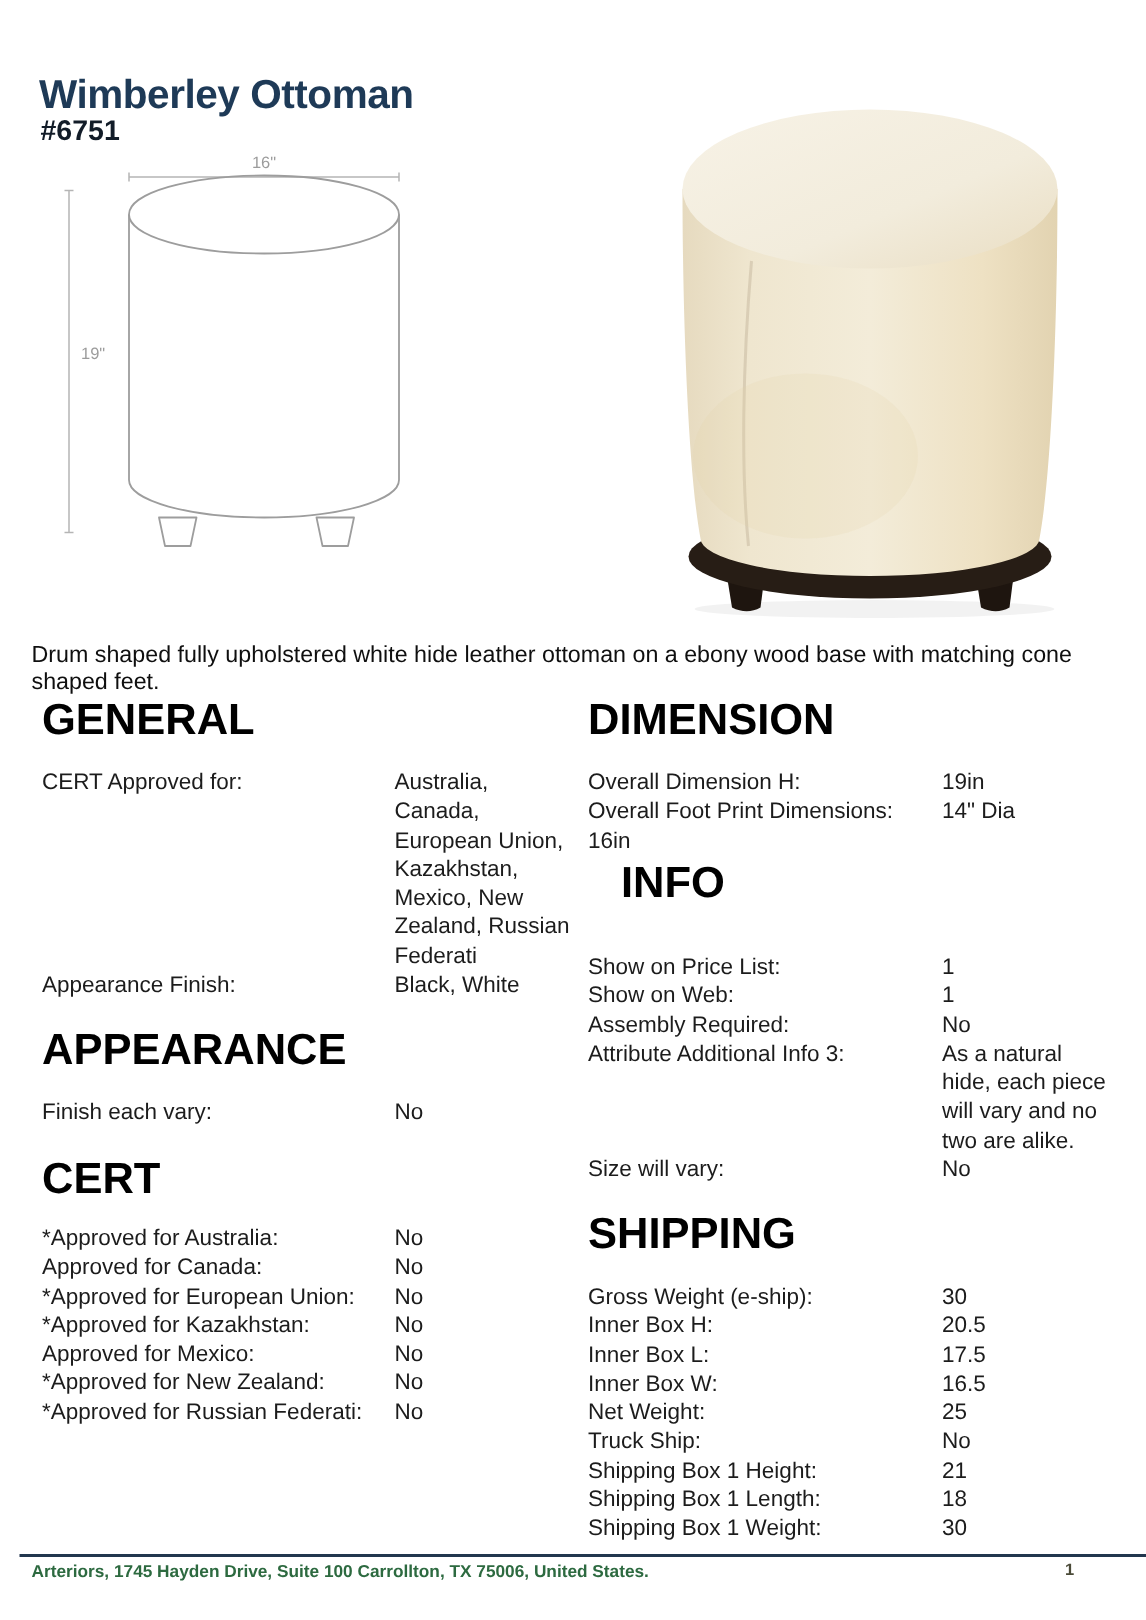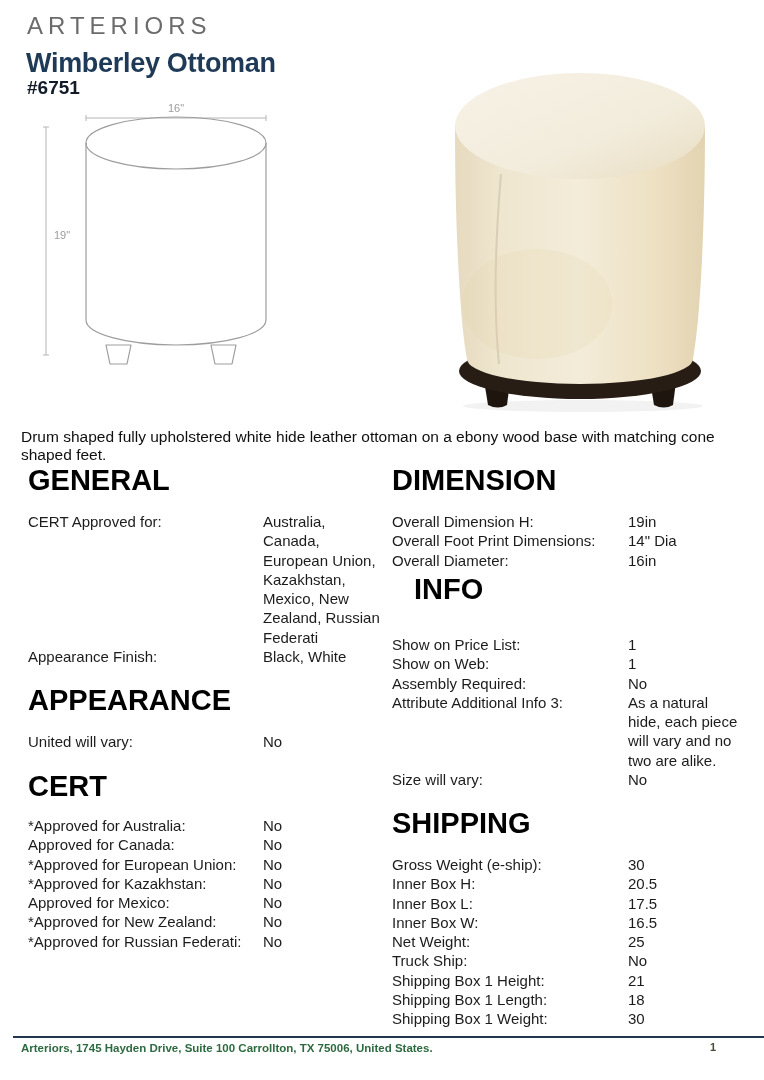--- a/index.html
+++ b/index.html
@@ -60,21 +60,20 @@
     position:absolute; left:710px; top:1041px;
     font-size:11px; font-weight:700; color:#4a4a38;
   }
   .dim-text { font-size:11px; fill:#9c9c9c; font-family:"Liberation Sans",sans-serif; }
 </style>
 </head>
 <body>
 
 <div class="page">
 
-  <div class="brand">ARTERIORS</div>
   <div class="title">Wimberley Ottoman</div>
   <div class="sku">#6751</div>
 
   <svg class="drawing" width="232" height="272" viewBox="0 0 232 272">
     <g stroke="#b5b5b5" stroke-width="1" fill="none">
       <line x1="46" y1="22" x2="226" y2="22"></line>
       <line x1="46" y1="19" x2="46" y2="25"></line>
       <line x1="226" y1="19" x2="226" y2="25"></line>
       <line x1="6" y1="31" x2="6" y2="259"></line>
       <line x1="3" y1="31" x2="9" y2="31"></line>
@@ -131,21 +130,21 @@
     </div>
     <div class="row">
       <span class="lbl">Appearance Finish:</span>
       <span class="val">Black, White</span>
     </div>
   </div>
 
   <h2 class="sec" id="appearance-h">APPEARANCE</h2>
   <div class="rows rows-left" id="appearance-rows">
     <div class="row">
-      <span class="lbl">United will vary:</span>
+      <span class="lbl">Finish each vary:</span>
       <span class="val">No</span>
     </div>
   </div>
 
   <h2 class="sec" id="cert-h">CERT</h2>
   <div class="rows rows-left" id="cert-rows">
     <div class="row">
       <span class="lbl">*Approved for Australia:</span>
       <span class="val">No</span>
     </div>
@@ -179,21 +178,20 @@
   <div class="rows rows-right" id="dimension-rows">
     <div class="row">
       <span class="lbl">Overall Dimension H:</span>
       <span class="val">19in</span>
     </div>
     <div class="row">
       <span class="lbl">Overall Foot Print Dimensions:</span>
       <span class="val">14" Dia</span>
     </div>
     <div class="row">
-      <span class="lbl">Overall Diameter:</span>
       <span class="val">16in</span>
     </div>
   </div>
 
   <h2 class="sec" id="info-h">INFO</h2>
   <div class="rows rows-right" id="info-rows">
     <div class="row">
       <span class="lbl">Show on Price List:</span>
       <span class="val">1</span>
     </div>

